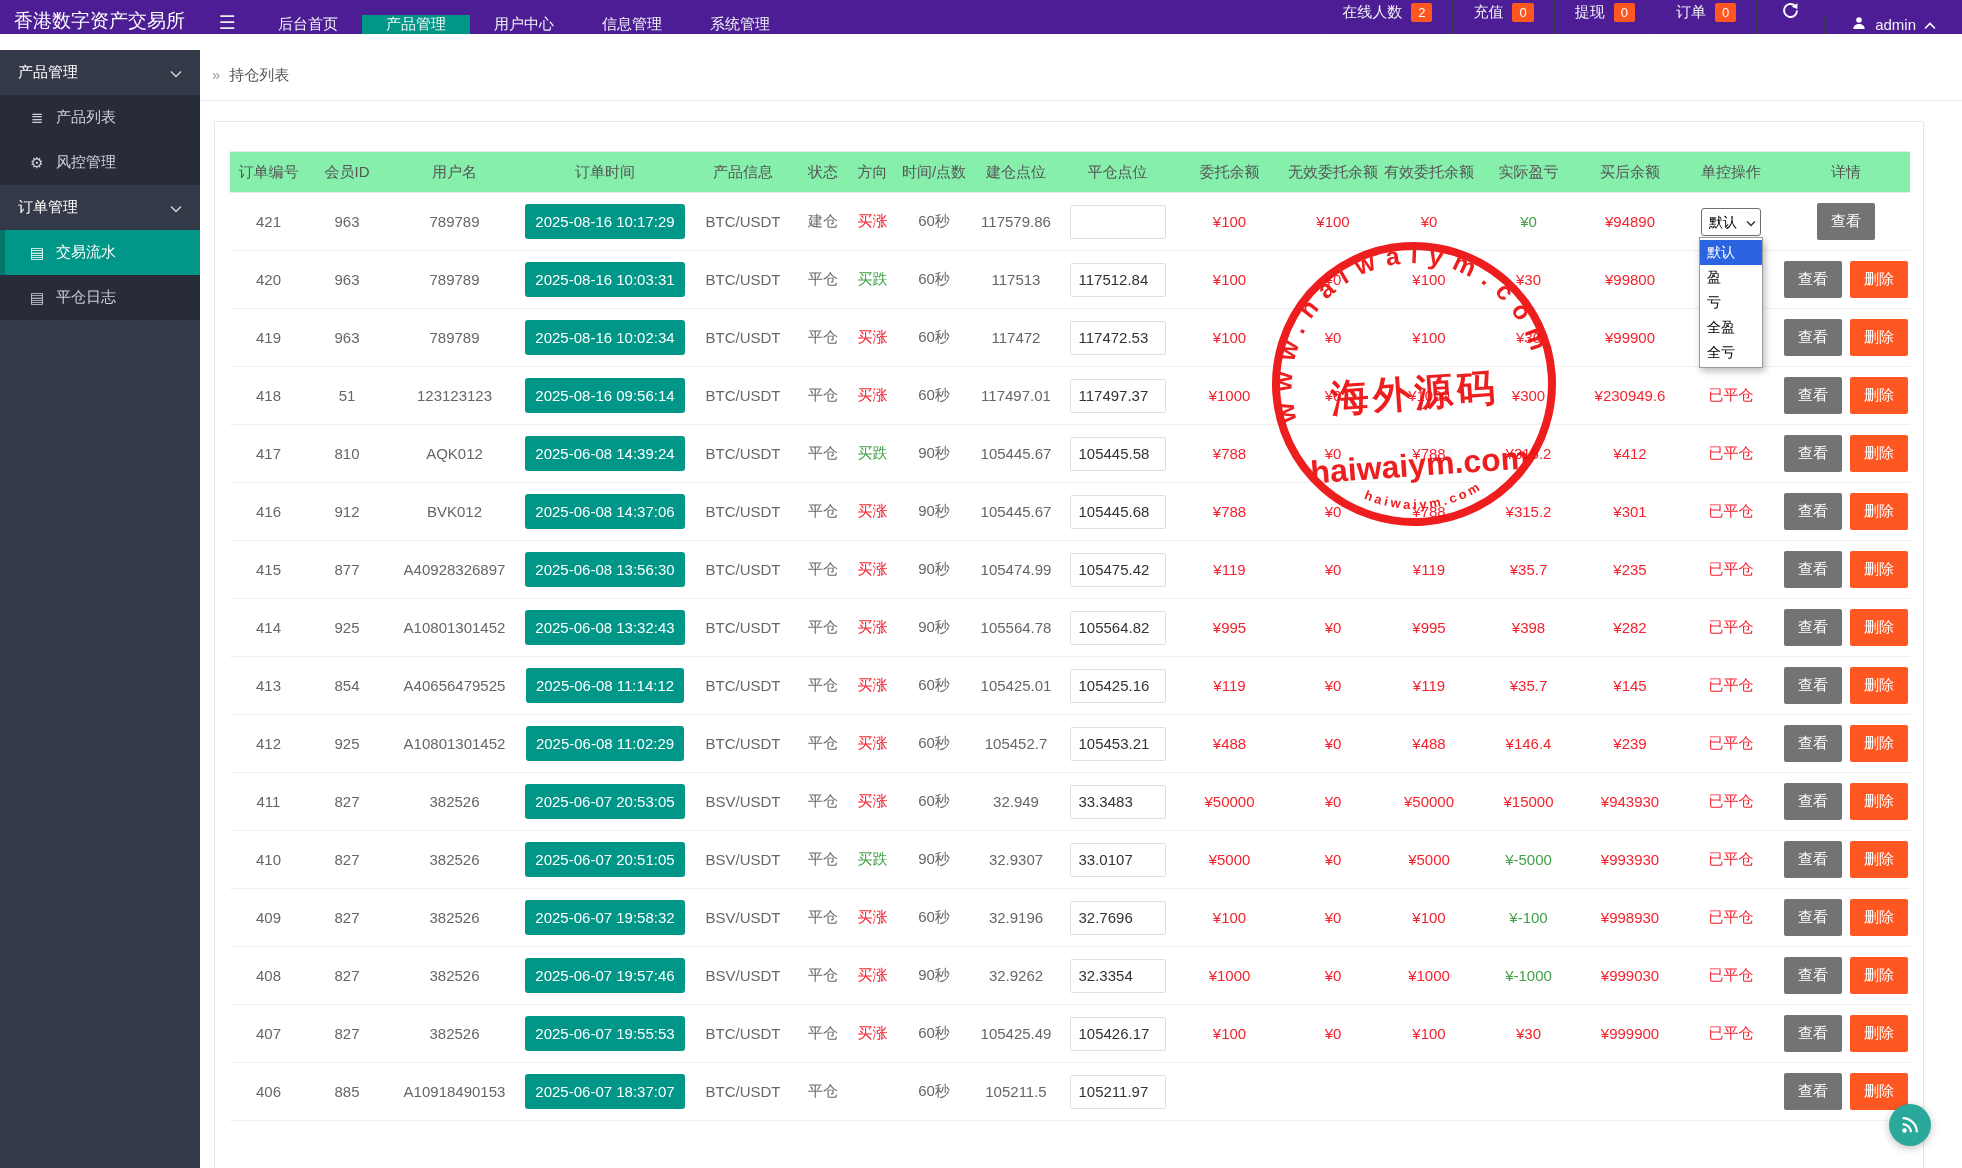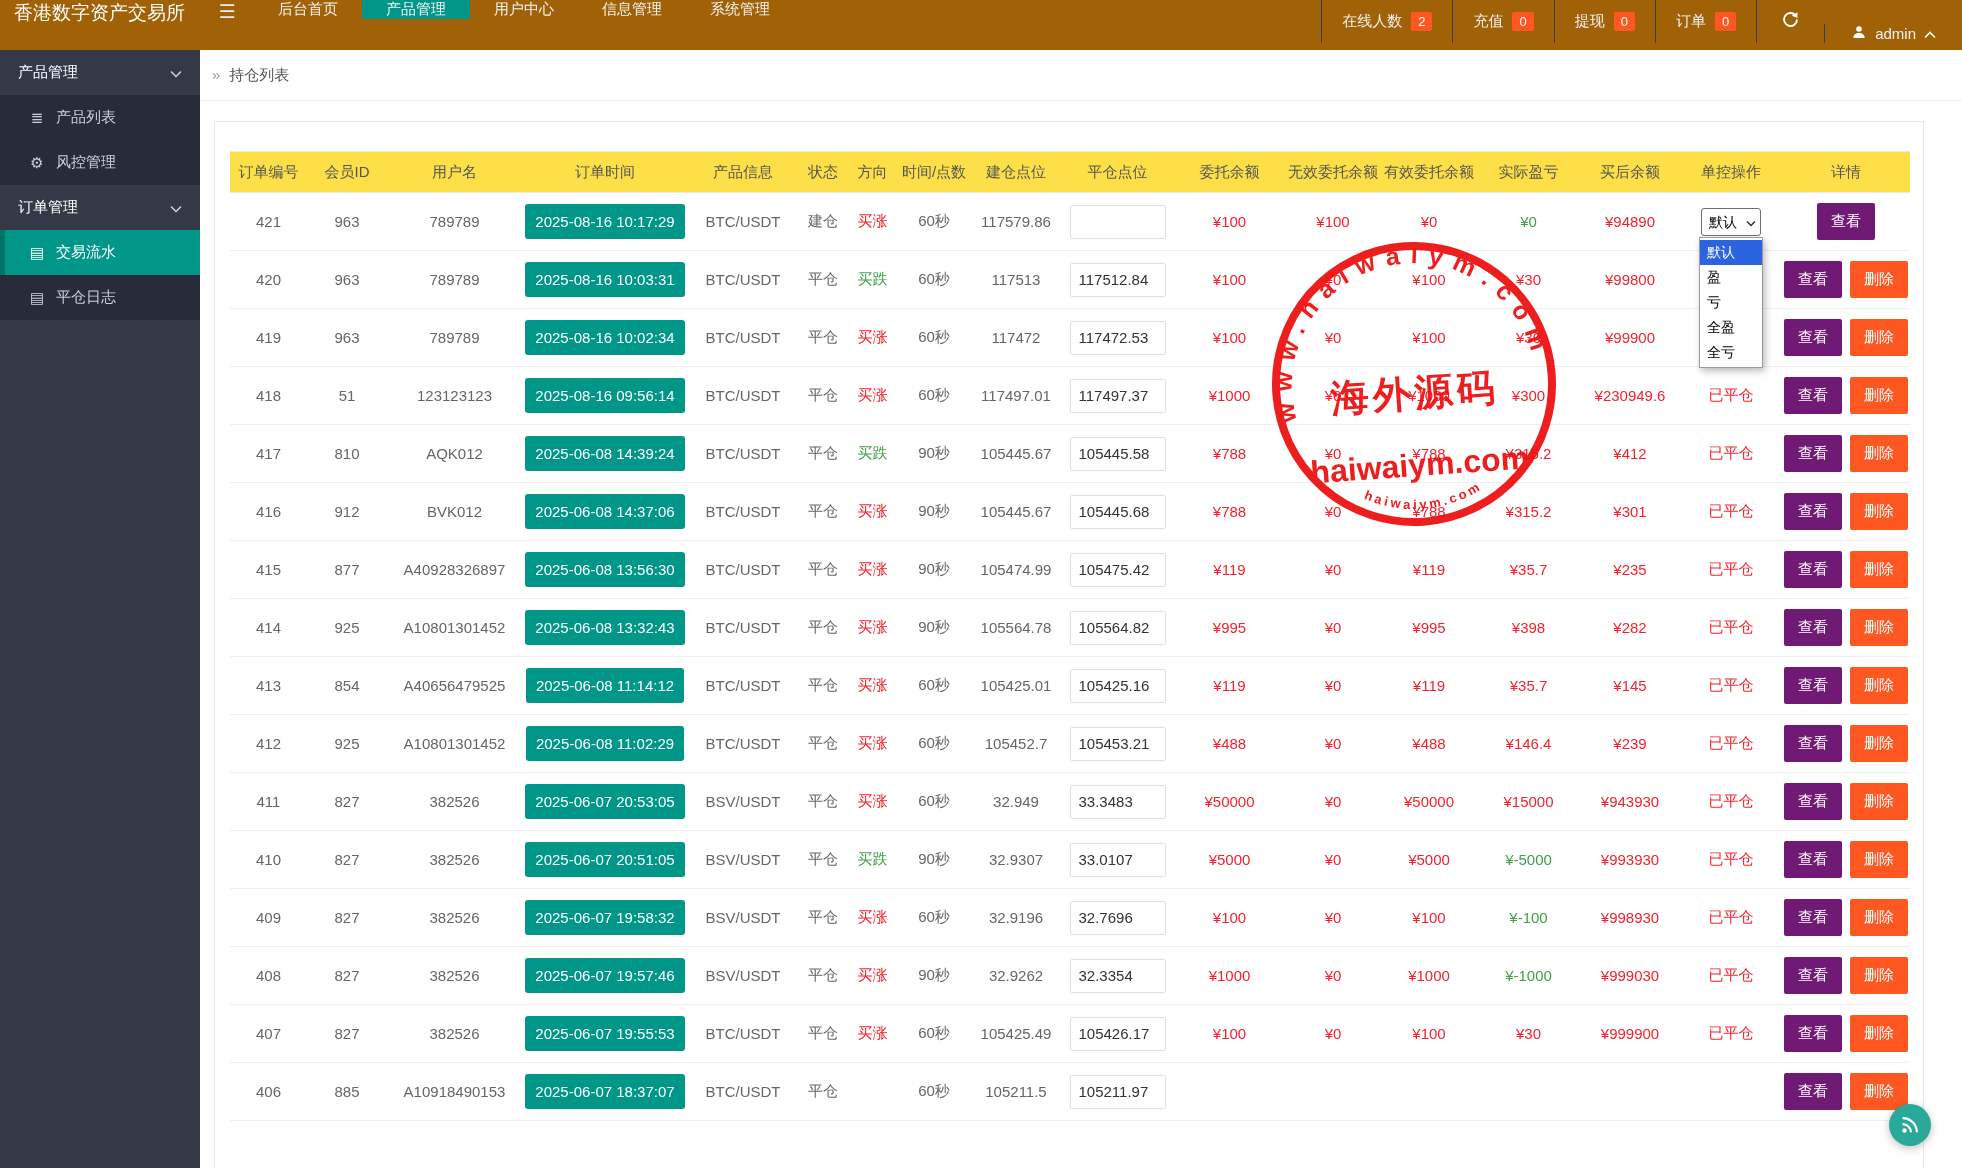--- a/index.html
+++ b/index.html
@@ -2,21 +2,21 @@
 <html><head>
 <meta charset="utf-8">
 <style>
   html,body{margin:0;padding:0;}
   body{
     width:1962px;height:1168px;overflow:hidden;position:relative;
     font-family:"Liberation Sans","DejaVu Sans",sans-serif;
     background:#fff;
   }
   
-  .topbar{position:absolute;top:0;left:0;right:0;height:50px;background:#a16207;display:flex;align-items:flex-start;z-index:30;}
+  .topbar{position:absolute;top:0;left:0;right:0;height:34px;background:#4c1d95;display:flex;align-items:flex-end;z-index:30;}
   .brand{width:200px;display:flex;align-items:center;padding-left:14px;box-sizing:border-box;color:#fff;font-size:19px;white-space:nowrap;}
   .hamburger{width:54px;display:flex;align-items:center;justify-content:center;color:#eaecef;font-size:19px;cursor:pointer;}
   .top-menu{display:flex;align-items:stretch;}
   .top-menu-item{padding:0 24px;display:flex;align-items:center;font-size:15px;color:#f2f3f5;cursor:pointer;}
   .top-menu-item.active{background:#009688;}
   .top-right{margin-left:auto;display:flex;align-items:stretch;}
   .stat{display:flex;align-items:center;padding:0 20px;border-left:1px solid #373d4a;font-size:15px;color:#f2f3f5;cursor:pointer;}
   .badge{margin-left:9px;background:#ff5722;color:#fff;font-size:13px;line-height:1;padding:3px 7px;border-radius:2px;}
   .refresh-box{display:flex;align-items:center;padding:0 24px;border-left:1px solid #373d4a;cursor:pointer;}
   .admin-box{display:flex;align-items:center;gap:8px;padding:0 26px;border-left:1px solid #373d4a;color:#f2f3f5;font-size:15px;cursor:pointer;margin-top:24px;}
@@ -39,28 +39,28 @@
   .search-row{display:flex;align-items:center;margin-top:4px;}
   .ig{display:flex;}
   .ig-label{height:44px;line-height:44px;padding:0 14px;border:1px solid #e6e6e6;background:#fafafa;font-size:15px;color:#555;box-sizing:border-box;}
   .ig-input{height:44px;width:172px;border:1px solid #e6e6e6;border-left:none;padding:0 10px;font-size:15px;color:#333;box-sizing:border-box;outline:none;}
   .ig-input::placeholder{color:#c4c4c4;}
   .ig + .ig{margin-left:16px;}
   .search-btn{height:46px;margin-left:16px;padding:0 17px;background:#fff;border:1px solid #c9c9c9;border-radius:2px;font-size:15px;color:#333;display:flex;align-items:center;gap:9px;cursor:pointer;letter-spacing:4px;}
   .auto-refresh{margin-left:24px;color:#1e9fff;font-size:15px;cursor:pointer;text-decoration:none;}
   
   table.grid{width:1680px;border-collapse:collapse;table-layout:fixed;margin-top:14px;}
-  table.grid th{height:40px;background:#fde047;font-weight:normal;font-size:15px;color:#555;border-top:1px solid #e9e9e9;border-bottom:1px solid #e9e9e9;padding:0;}
+  table.grid th{height:40px;background:#86efac;font-weight:normal;font-size:15px;color:#555;border-top:1px solid #e9e9e9;border-bottom:1px solid #e9e9e9;padding:0;}
   table.grid td{height:57px;text-align:center;vertical-align:middle;font-size:15px;color:#666;border-bottom:1px solid #efefef;padding:0;overflow:visible;}
   .badge-time{display:inline-block;background:#009688;color:#fff;font-size:15px;padding:9px 10px;border-radius:3px;white-space:nowrap;}
   .close-input{width:96px;height:34px;border:1px solid #e0e0e0;border-radius:2px;font-size:15px;color:#333;padding:0 8px;box-sizing:border-box;outline:none;background:#fff;}
   .red{color:#f5222d;}
   .green{color:#43a047;}
   .btn{display:inline-block;border:none;border-radius:2px;color:#fff;font-size:15px;padding:9px 14px;cursor:pointer;white-space:nowrap;}
-  .btn-view{background:#701a75;}
+  .btn-view{background:#737373;}
   .btn-del{background:#ff5722;margin-left:8px;}
   .closed{color:#f5222d;}
   
   .sel-wrap{position:relative;display:inline-block;}
   .ctrl-select{width:60px;height:28px;border:1px solid #707070;border-radius:3px;background:#fff;font-size:14px;color:#000;line-height:26px;text-align:left;padding:0 4px 0 7px;box-sizing:border-box;cursor:pointer;display:flex;align-items:center;}
   .ctrl-select .caret{margin-left:auto;}
   .ctrl-list{position:absolute;top:29px;left:-2px;z-index:60;width:62px;background:#fff;border:1px solid #9b9b9b;box-shadow:2px 3px 7px rgba(0,0,0,.28);padding:2px 0;}
   .ctrl-opt{height:25px;line-height:25px;font-size:14px;color:#000;text-align:left;padding-left:7px;cursor:pointer;}
   .ctrl-opt.selected{background:#2a64e0;color:#fff;}
   

